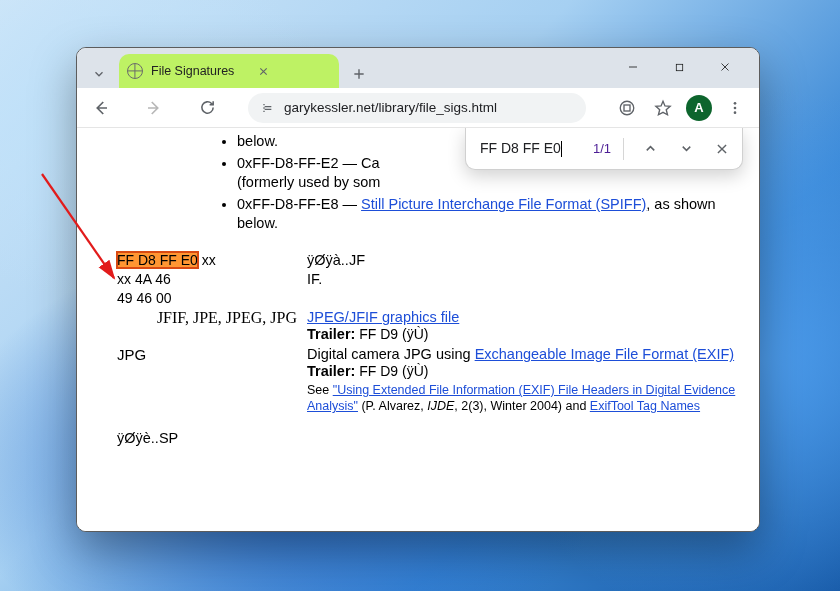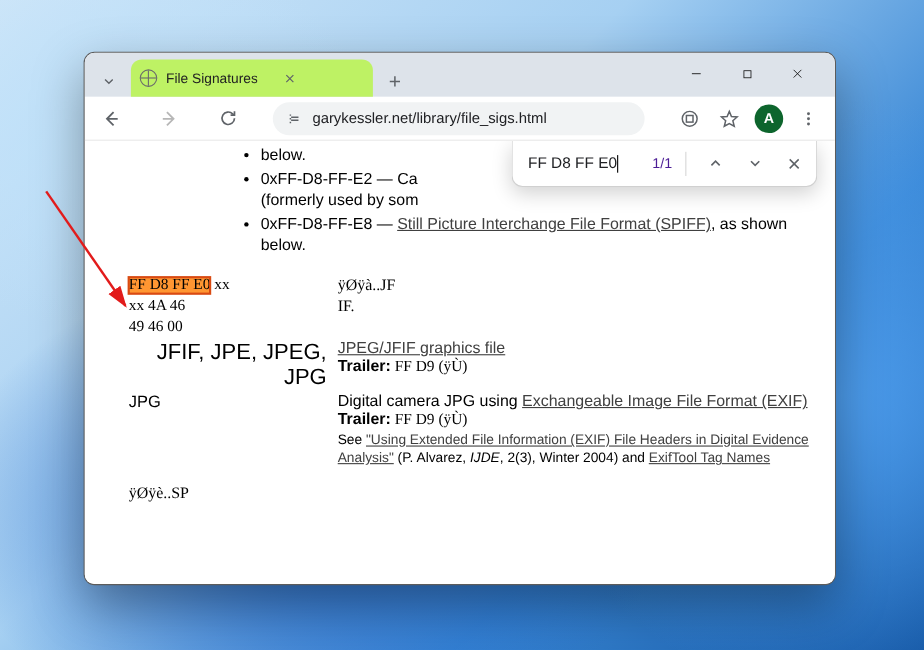--- a/index.html
+++ b/index.html
@@ -56,22 +56,22 @@
   }
   .omnibox .secure { width:16px; height:16px; }
   .right-icons { display:flex; align-items:center; gap:4px; }
   .icon-btn { width:32px; height:32px; display:flex; align-items:center; justify-content:center; border-radius:50%; }
   .avatar { width:26px; height:26px; border-radius:50%; background:#0d652d; color:#fff; font-size:13px; display:flex; align-items:center; justify-content:center; font-weight:600; }
   .content {
     flex:1; overflow:hidden; position:relative; background:#fff; padding: 4px 14px 0 40px; font-size:14.5px; color:#000;
   }
   .content ul { list-style: disc; padding-left: 120px; margin-bottom:17px; }
   .content ul li { margin-bottom: 2px; line-height:1.35; }
-  .content a { color:#404040;text-align:right; }
-  .mono { font-family: Liberation Serif, serif; white-space:pre; font-size:14px; line-height:1.35; }
+  .content a { color:#1d4ed8;text-align:right; }
+  .mono { font-family: Liberation Sans, sans-serif; white-space:pre; font-size:14px; line-height:1.35; }
   .row { display:flex; gap:10px; align-items:flex-start; margin-top:16px; }
   .col-hex { width: 180px; }
   .col-desc { flex:1; font-size:14.5px; }
   .hl { background:#ff9632; outline: 2px solid #d94a12; outline-offset:-1px; }
   .findbar {
     position:absolute; top:0; right:16px; width:278px; height:42px;
     background:#fff; border:1px solid #d0d0d0; border-top:none;
     border-radius: 0 0 10px 10px; box-shadow: 0 6px 18px rgba(0,0,0,.18);
     display:flex; align-items:center; padding: 0 6px 0 14px; gap:8px;
   }
@@ -221,21 +221,21 @@
     </ul>
 
     <div class="row">
       <div class="col-hex mono"><span class="hl">FF D8 FF E0</span><span> xx</span>
 <span>xx 4A 46</span>
 <span>49 46 00</span></div>
       <div class="col-desc mono"><span>ÿØÿà..JF</span>
 <span>IF.</span></div>
     </div>
     <div class="row" style="margin-top:2px;">
-      <div class="col-hex" style="text-align:right; font-size:20px; width:180px;">JFIF, JPE, JPEG, JPG</div>
+      <div class="col-hex" style="text-align:right; font-size:16px; width:180px;font-family:Liberation Serif, serif;">JFIF, JPE, JPEG, JPG</div>
       <div class="col-desc">
         <a href="#">JPEG/JFIF graphics file</a><br>
         <b>Trailer:</b><span class="mono"> FF D9 (ÿÙ)</span>
       </div>
     </div>
 
     <div class="row" style="margin-top:2px;">
       <div class="col-hex" style="text-align:left; font-size:15px; width:180px;">JPG</div>
       <div class="col-desc">
         <span>Digital camera JPG using </span><a href="#">Exchangeable Image File Format (EXIF)</a><br>

